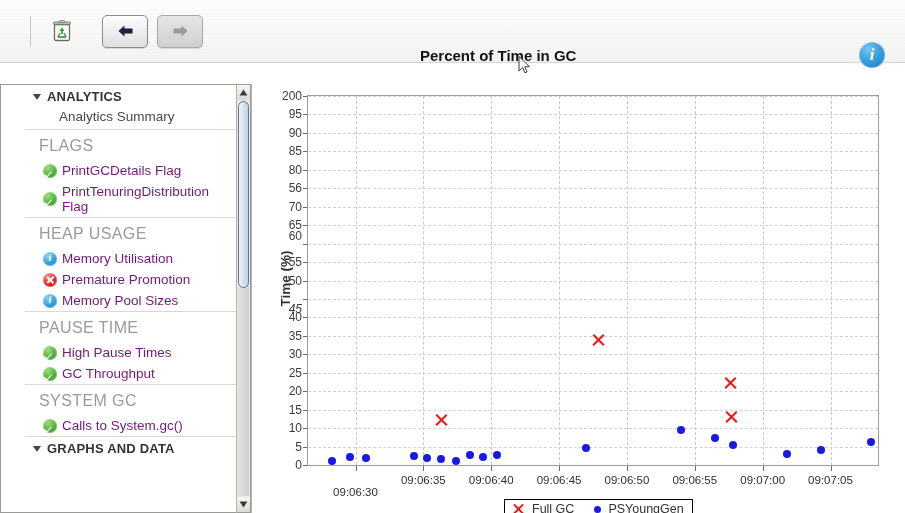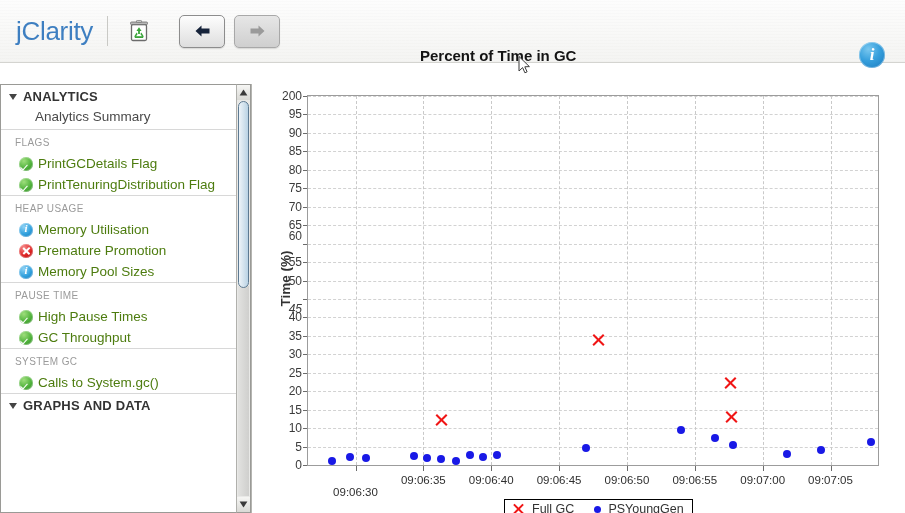--- a/index.html
+++ b/index.html
@@ -159,20 +159,21 @@
     position: relative;
   }
   .sidebar {
     flex: 1;
     overflow: hidden;
     position: relative;
     border: 1px solid #9a9a96;
     border-right: none;
     box-sizing: border-box;
     background: #fff;
+    padding-left: 24px;
   }
   .sb-section-head {
     display: flex;
     align-items: center;
     gap: 6px;
     padding: 4px 6px 3px 8px;
     font-size: 13px;
     font-weight: bold;
     color: #333;
     letter-spacing: 0.2px;
@@ -185,36 +186,36 @@
     display: inline-block;
   }
   .sb-sub {
     padding: 2px 6px 5px 34px;
     font-size: 13.5px;
     color: #4a4a4a;
     cursor: pointer;
   }
   .sb-group-label {
     padding: 7px 6px 5px 14px;
-    font-size: 10px;
+    font-size: 16px;
     color: #9a9a9a;
     letter-spacing: 0.4px;
   }
   .sb-divider {
     height: 1px;
     background: #d8d8d8;
     margin: 0;
   }
   .sb-row {
     display: flex;
     align-items: center;
     gap: 5px;
     padding: 3px 6px 3px 18px;
     font-size: 13.5px;
-    color: #4d7c0f;
+    color: #701a75;
     cursor: pointer;
   }
   .st-icon {
     width: 14px;
     height: 14px;
     border-radius: 50%;
     flex: 0 0 14px;
     position: relative;
     display: inline-block;
   }
@@ -424,21 +425,20 @@
   .legend-gap { width: 6px; }
 </style>
 </head>
 <body>
 
 <div class="app">
 
 
   <div class="header">
     <div class="brand">
-      <span class="brand-jc">jClarity</span>
       <span class="brand-sep"></span>
       <span class="recycle-icon">
         <svg width="20" height="22" viewBox="0 0 20 22">
           <rect x="2.5" y="4.5" width="15" height="16" rx="1.5" fill="#ffffff" stroke="#6b6b6b" stroke-width="1.3"></rect>
           <rect x="1.5" y="2" width="17" height="2.6" rx="1" fill="#b9b9b9" stroke="#6b6b6b" stroke-width="0.8"></rect>
           <rect x="7.5" y="0.4" width="5" height="2" rx="0.8" fill="#cfcfcf" stroke="#6b6b6b" stroke-width="0.7"></rect>
           <path d="M10 7.2 L12.6 11 L10.9 11 L10.9 14 L9.1 14 L9.1 11 L7.4 11 Z" fill="#3aa53a"></path>
           <path d="M5.2 16.5 L7.6 12.6 L8.6 14 L6.6 17.1 Z" fill="#3aa53a"></path>
           <path d="M14.8 16.5 L12.4 12.6 L11.4 14 L13.4 17.1 Z" fill="#3aa53a"></path>
           <rect x="5.8" y="16.2" width="8.4" height="1.8" fill="#3aa53a"></rect>
@@ -628,21 +628,21 @@
           <div class="ytick-label" style="top: 196.5px; right: 603px;">50</div>
           <div class="ytick-mark" style="top: 196.5px; left: 51px;"></div>
           <div class="ytick-label" style="top: 178.05px; right: 603px;">55</div>
           <div class="ytick-mark" style="top: 178.05px; left: 51px;"></div>
           <div class="ytick-label" style="top: 152px; right: 603px;">60</div>
           <div class="ytick-mark" style="top: 159.6px; left: 51px;"></div>
           <div class="ytick-label" style="top: 141.15px; right: 603px;">65</div>
           <div class="ytick-mark" style="top: 141.15px; left: 51px;"></div>
           <div class="ytick-label" style="top: 122.7px; right: 603px;">70</div>
           <div class="ytick-mark" style="top: 122.7px; left: 51px;"></div>
-          <div class="ytick-label" style="top: 104.25px; right: 603px;">75</div>
+          <div class="ytick-label" style="top: 104.25px; right: 603px;">56</div>
           <div class="ytick-mark" style="top: 104.25px; left: 51px;"></div>
           <div class="ytick-label" style="top: 85.8px; right: 603px;">80</div>
           <div class="ytick-mark" style="top: 85.8px; left: 51px;"></div>
           <div class="ytick-label" style="top: 67.35px; right: 603px;">85</div>
           <div class="ytick-mark" style="top: 67.35px; left: 51px;"></div>
           <div class="ytick-label" style="top: 48.9px; right: 603px;">90</div>
           <div class="ytick-mark" style="top: 48.9px; left: 51px;"></div>
           <div class="ytick-label" style="top: 30.45px; right: 603px;">95</div>
           <div class="ytick-mark" style="top: 30.45px; left: 51px;"></div>
           <div class="ytick-label" style="top: 12px; right: 603px;">200</div>

